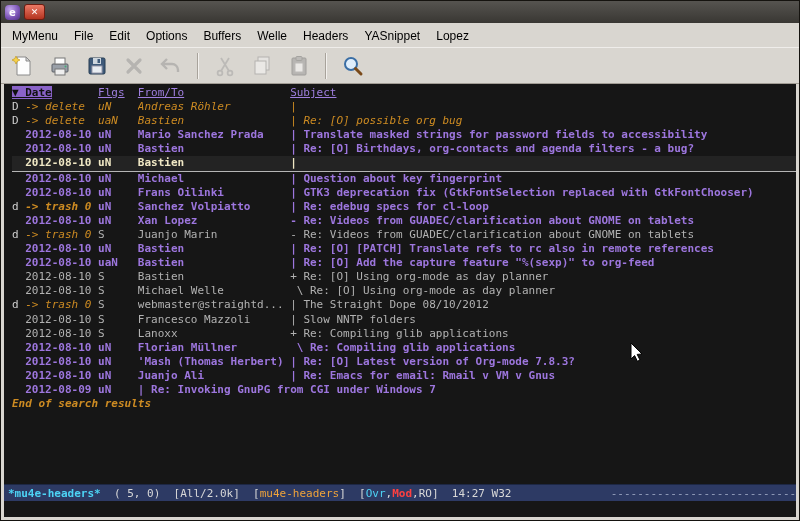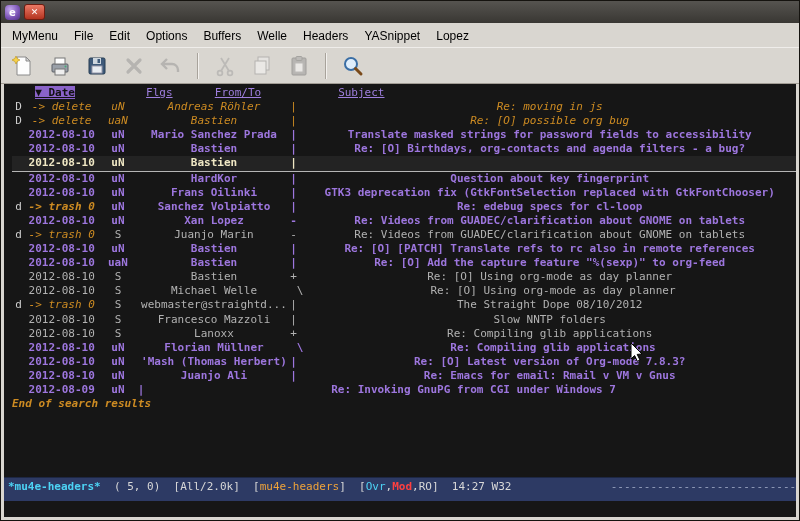--- a/index.html
+++ b/index.html
@@ -33,48 +33,48 @@
   .tool-btn { width:34px; height:30px; display:flex; align-items:center; justify-content:center; border-radius:3px; }
   .tool-btn svg { width:24px; height:24px; display:block; }
   .tool-btn.disabled { opacity:.45; filter:grayscale(1); }
   .tsep { width:0; height:26px; margin:0 6px; border-left:1px solid #a8a39b; border-right:1px solid #f3f1ee; }
 
   
   .frame-body { flex:1; min-height:0; display:flex; flex-direction:column; padding:0 3px 3px; background:#d9d6d0; }
   .text-area { flex:1; min-height:0; background:var(--buffer-bg,#161616); padding:2px 0 0 8px; overflow:hidden; }
 
   .header-line, .hrow, .eos { display:flex; white-space:pre;
-      font:11px/14.1px "DejaVu Sans Mono", monospace;text-align:center; }
+      font:11px/14.1px "DejaVu Sans Mono", monospace; }
 
   
   .header-line { color:var(--header-fg,#9f7fdf); }
   .hl-date { width:13ch; flex:none; }
   .hl-flags { width:6ch; flex:none; }
   .hl-from { width:23ch; flex:none; }
-  .hl-label { text-decoration:underline;margin-left:48px; }
+  .hl-label { text-decoration:underline; }
   .sort-label { background:var(--sort-bg,#8a63c9); color:#101010; font-weight:bold; text-decoration:underline; }
 
   
   .c-mark { width:2ch; flex:none; color:#cfcfcf; font-style:normal; font-weight:normal; }
   .c-date { width:11ch; flex:none; }
   .c-flags { width:6ch; flex:none; }
   .c-from { width:23ch; flex:none; overflow:hidden; }
   .c-thread { flex:none; }
   .c-subj { flex:1; overflow:hidden; white-space:pre; }
   .hrow.unread { color:var(--unread,#9d76de); font-weight:bold; }
   .hrow.read { color:var(--read,#b2b2b2); }
   .hrow.deleted { color:var(--marked,#cd8b22); font-style:italic; }
   .c-date.mk { color:var(--marked,#cd8b22); font-style:italic; }
   .hrow.current { color:var(--current-fg,#efe7c4); font-weight:bold; background:#232323;
                   border-bottom:1px solid #b5b5b5; }
   .hrow.current .subj-text.hl { background:#6f6f6f; color:#ffffff; text-decoration:underline; }
   .eos { color:var(--marked,#cd8b22); font-style:italic; font-weight:bold; }
 
   
-  .modeline { flex:none; height:24px; background:var(--modeline-bg,#2d3a64); display:flex;
+  .modeline { flex:none; height:17px; background:var(--modeline-bg,#2d3a64); display:flex;
               padding:1px 4px 0; white-space:pre; overflow:hidden;
               font:11px/15px "DejaVu Sans Mono", monospace; border-top:1px solid #1d2744; }
   .ml-plain { color:var(--mode-text,#d8d8d8); }
   .ml-cyan { color:var(--mode-cyan,#4dd3f5); }
   .ml-cyan-bold { color:var(--mode-cyan,#4dd3f5); font-weight:bold; }
   .ml-orange { color:var(--mode-orange,#efa33a); }
   .ml-orange-bold { color:var(--mode-orange,#efa33a); font-weight:normal;margin-top:32px; }
   .ml-red-bold { color:var(--mode-red,#ff4040); font-weight:bold; }
   .ml-dim { color:var(--mode-dim,#9aa4c0); }
 
@@ -194,26 +194,26 @@
     <div class="text-area">
 
       <div class="header-line">
         <span class="hl-date"><span class="sort-label">▼ Date</span></span>
         <span class="hl-flags"><span class="hl-label">Flgs</span></span>
         <span class="hl-from"><span class="hl-label">From/To</span></span>
         <span class="hl-subject"><span class="hl-label">Subject</span></span>
       </div>
 
       <div>
-          <div class="hrow deleted"><span class="c-mark">D</span><span class="c-date">-&gt; delete</span><span class="c-flags">uN</span><span class="c-from">Andreas Röhler</span><span class="c-thread">| </span><span class="c-subj"><span class="subj-text">Re: moving in js</span></span></div>
+          <div class="hrow deleted"><span class="c-mark">D</span><span class="c-date">-&gt; delete</span><span class="c-flags">uN</span><span class="c-from">Andreas Röhler</span><span class="c-thread">| </span></div>
           <div class="hrow deleted"><span class="c-mark">D</span><span class="c-date">-&gt; delete</span><span class="c-flags">uaN</span><span class="c-from">Bastien</span><span class="c-thread">| </span><span class="c-subj"><span class="subj-text">Re: [O] possible org bug</span></span></div>
           <div class="hrow unread"><span class="c-mark"></span><span class="c-date">2012-08-10</span><span class="c-flags">uN</span><span class="c-from">Mario Sanchez Prada</span><span class="c-thread">| </span><span class="c-subj"><span class="subj-text">Translate masked strings for password fields to accessibility</span></span></div>
           <div class="hrow unread"><span class="c-mark"></span><span class="c-date">2012-08-10</span><span class="c-flags">uN</span><span class="c-from">Bastien</span><span class="c-thread">| </span><span class="c-subj"><span class="subj-text">Re: [O] Birthdays, org-contacts and agenda filters - a bug?</span></span></div>
           <div class="hrow unread current"><span class="c-mark"></span><span class="c-date">2012-08-10</span><span class="c-flags">uN</span><span class="c-from">Bastien</span><span class="c-thread">| </span></div>
-          <div class="hrow unread"><span class="c-mark"></span><span class="c-date">2012-08-10</span><span class="c-flags">uN</span><span class="c-from">HardKor</span><span class="c-thread">| </span><span class="c-subj"><span class="subj-text">Question about key fingerprint</span></span></div>
+          <div class="hrow unread"><span class="c-mark"></span><span class="c-date">2012-08-10</span><span class="c-flags">uN</span><span class="c-from">Michael</span><span class="c-thread">| </span><span class="c-subj"><span class="subj-text">Question about key fingerprint</span></span></div>
           <div class="hrow unread"><span class="c-mark"></span><span class="c-date">2012-08-10</span><span class="c-flags">uN</span><span class="c-from">Frans Oilinki</span><span class="c-thread">| </span><span class="c-subj"><span class="subj-text">GTK3 deprecation fix (GtkFontSelection replaced with GtkFontChooser)</span></span></div>
           <div class="hrow unread"><span class="c-mark">d</span><span class="c-date mk">-&gt; trash 0</span><span class="c-flags">uN</span><span class="c-from">Sanchez Volpiatto</span><span class="c-thread">| </span><span class="c-subj"><span class="subj-text">Re: edebug specs for cl-loop</span></span></div>
           <div class="hrow unread"><span class="c-mark"></span><span class="c-date">2012-08-10</span><span class="c-flags">uN</span><span class="c-from">Xan Lopez</span><span class="c-thread">- </span><span class="c-subj"><span class="subj-text">Re: Videos from GUADEC/clarification about GNOME on tablets</span></span></div>
           <div class="hrow read"><span class="c-mark">d</span><span class="c-date mk">-&gt; trash 0</span><span class="c-flags">S</span><span class="c-from">Juanjo Marin</span><span class="c-thread">- </span><span class="c-subj"><span class="subj-text">Re: Videos from GUADEC/clarification about GNOME on tablets</span></span></div>
           <div class="hrow unread"><span class="c-mark"></span><span class="c-date">2012-08-10</span><span class="c-flags">uN</span><span class="c-from">Bastien</span><span class="c-thread">| </span><span class="c-subj"><span class="subj-text">Re: [O] [PATCH] Translate refs to rc also in remote references</span></span></div>
           <div class="hrow unread"><span class="c-mark"></span><span class="c-date">2012-08-10</span><span class="c-flags">uaN</span><span class="c-from">Bastien</span><span class="c-thread">| </span><span class="c-subj"><span class="subj-text">Re: [O] Add the capture feature "%(sexp)" to org-feed</span></span></div>
           <div class="hrow read"><span class="c-mark"></span><span class="c-date">2012-08-10</span><span class="c-flags">S</span><span class="c-from">Bastien</span><span class="c-thread">+ </span><span class="c-subj"><span class="subj-text">Re: [O] Using org-mode as day planner</span></span></div>
           <div class="hrow read"><span class="c-mark"></span><span class="c-date">2012-08-10</span><span class="c-flags">S</span><span class="c-from">Michael Welle</span><span class="c-thread"> \ </span><span class="c-subj"><span class="subj-text">Re: [O] Using org-mode as day planner</span></span></div>
           <div class="hrow read"><span class="c-mark">d</span><span class="c-date mk">-&gt; trash 0</span><span class="c-flags">S</span><span class="c-from">webmaster@straightd...</span><span class="c-thread">| </span><span class="c-subj"><span class="subj-text">The Straight Dope 08/10/2012</span></span></div>
           <div class="hrow read"><span class="c-mark"></span><span class="c-date">2012-08-10</span><span class="c-flags">S</span><span class="c-from">Francesco Mazzoli</span><span class="c-thread">| </span><span class="c-subj"><span class="subj-text">Slow NNTP folders</span></span></div>

